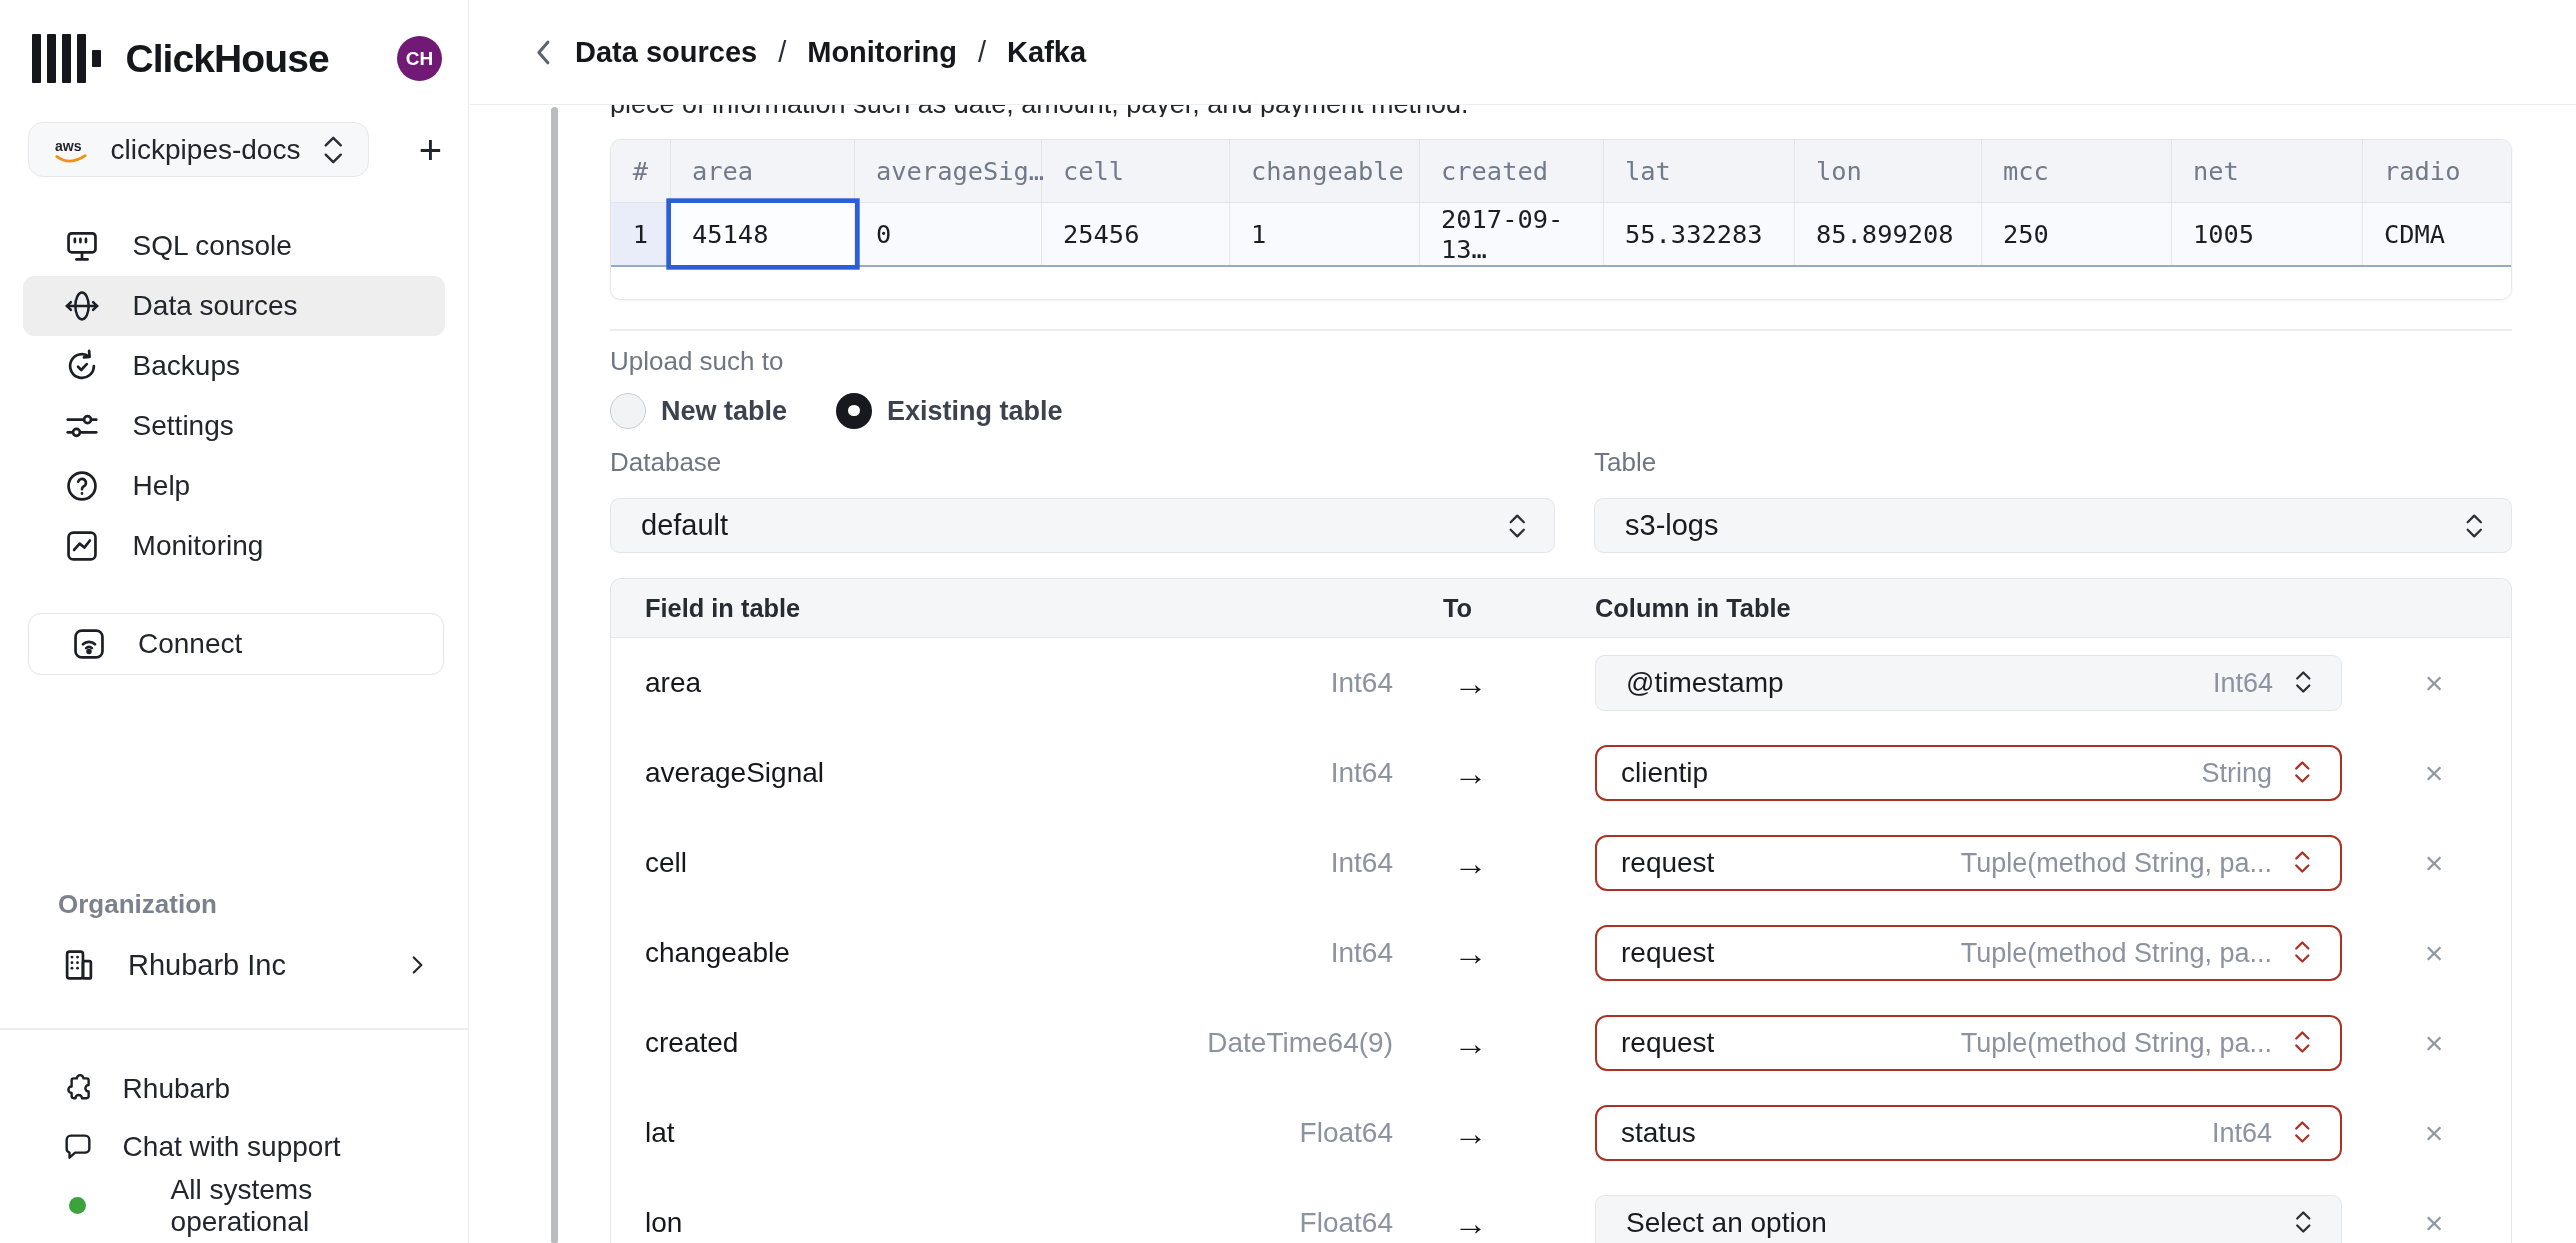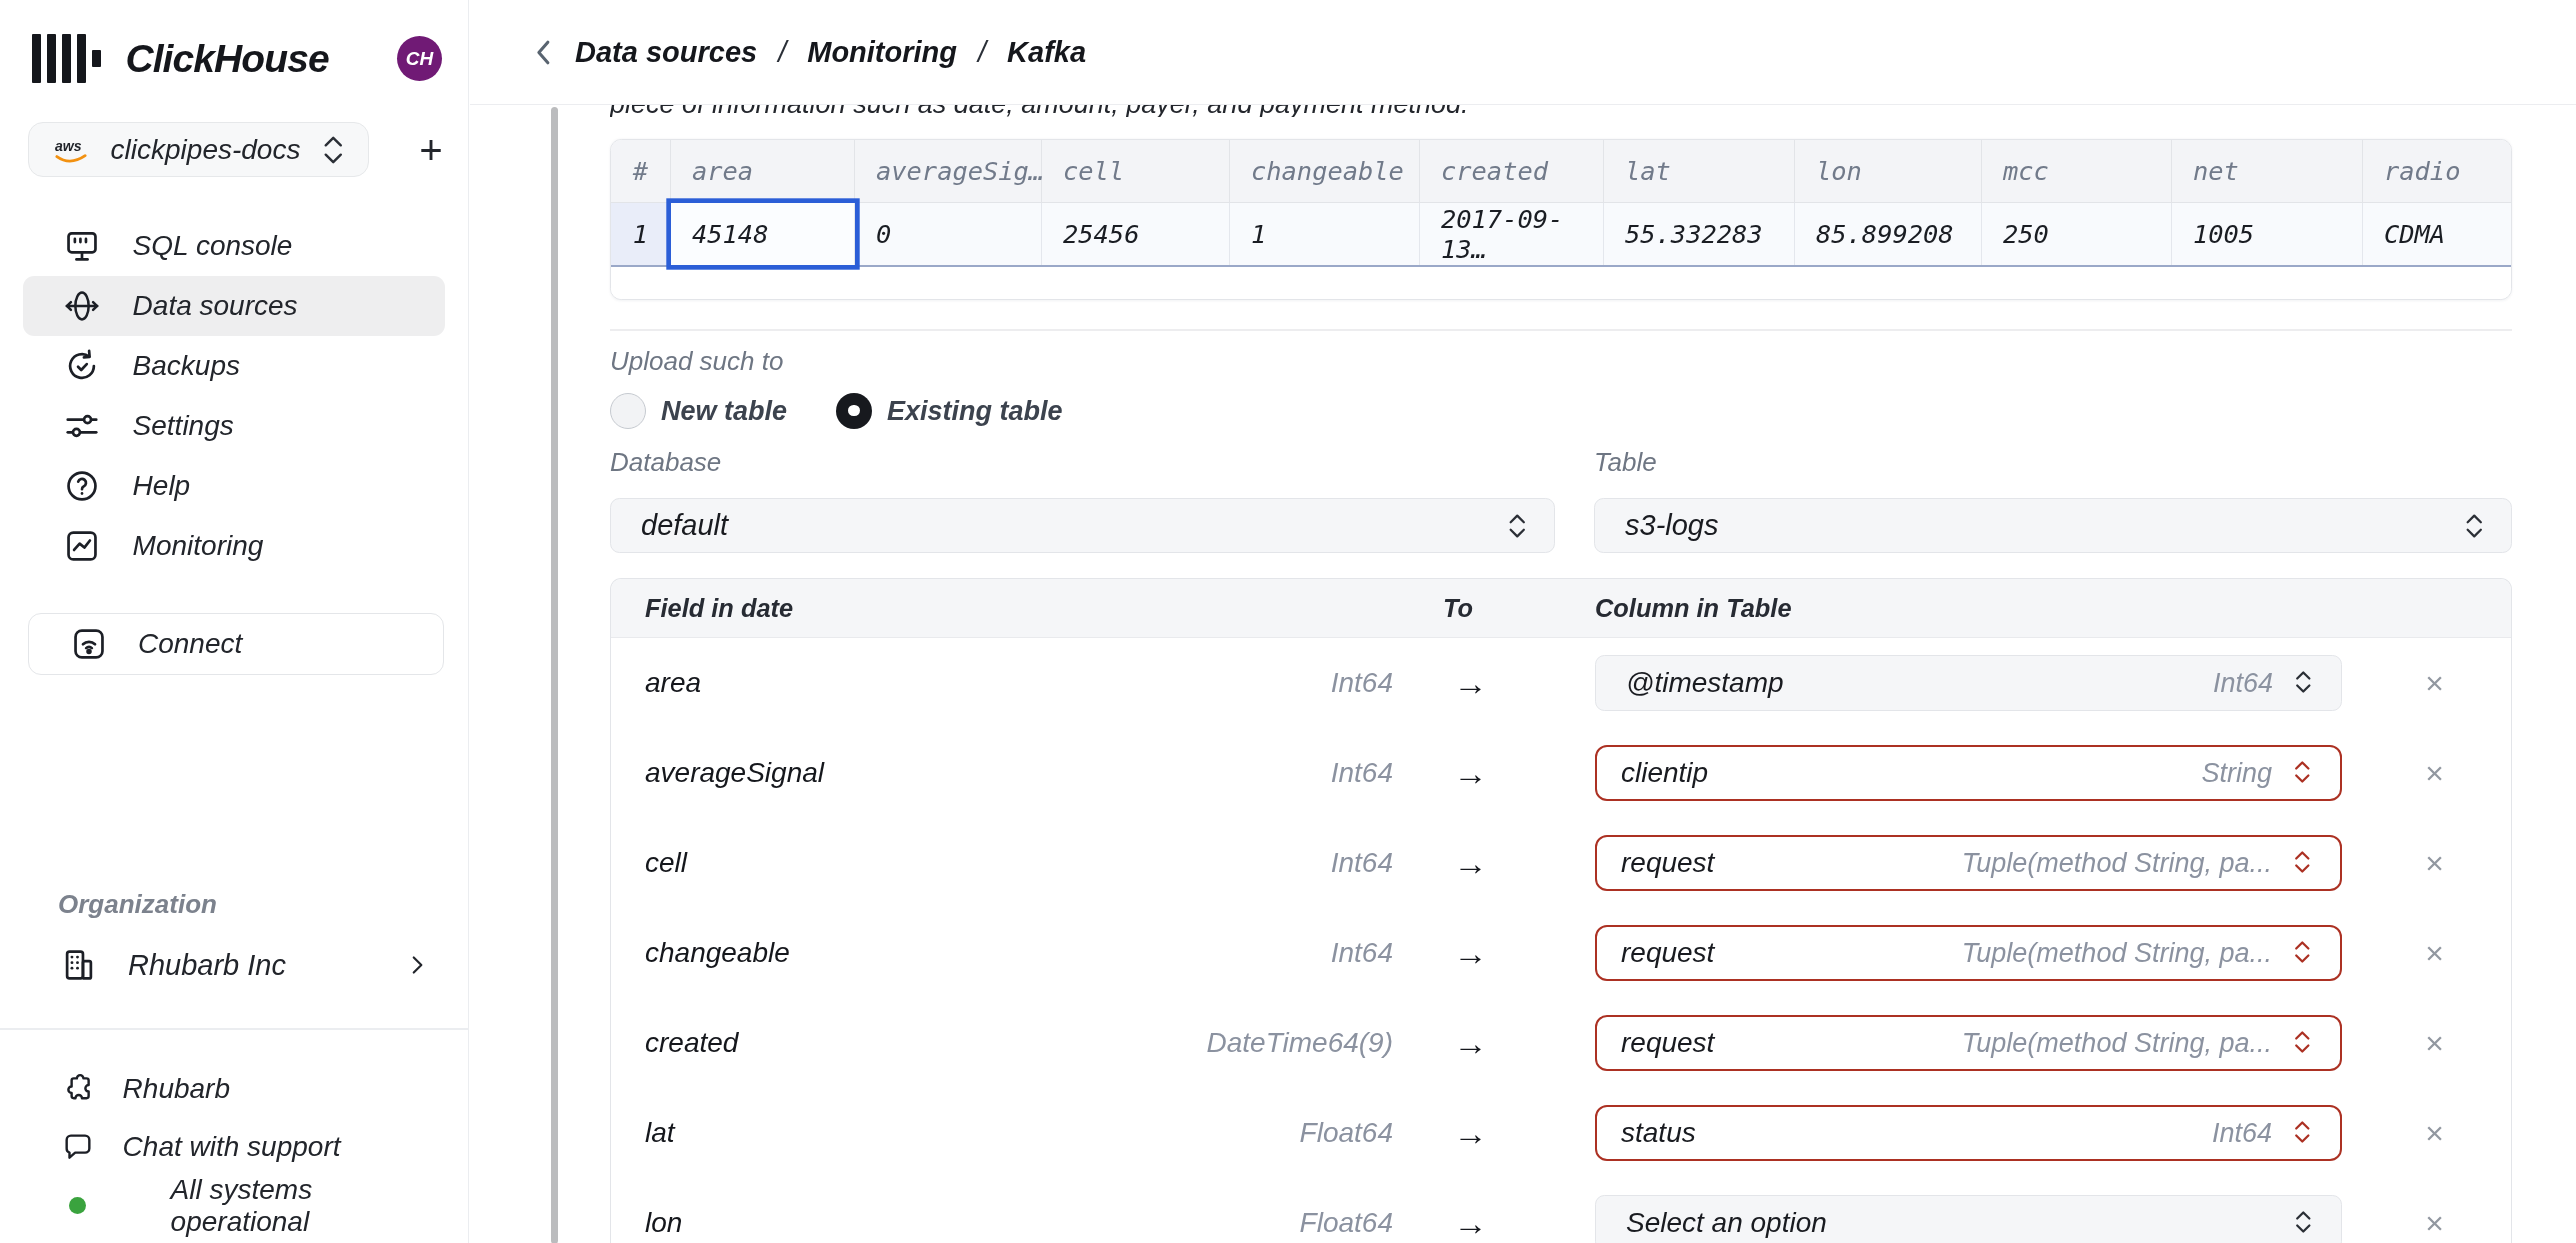--- a/index.html
+++ b/index.html
@@ -1,17 +1,17 @@
 <!DOCTYPE html>
 <html style="font-size:15px"><head>
 <meta charset="utf-8">
 <style>
   html,body{margin:0;padding:0;background:#fff;}
   .screen{position:relative;width:2576px;height:1244px;background:#ffffff;overflow:hidden;
-          font-family:"Liberation Sans",sans-serif;color:#1c1f26;font-style:italic;}
+          font-family:"Liberation Sans",sans-serif;color:#1c1f26;}
   svg{display:block;}
   
   .sidebar{position:absolute;left:0;top:0;width:469px;height:1244px;background:#fff;border-right:1.9px solid #ebedf0;box-sizing:border-box;}
   .brand-row{position:absolute;left:32px;top:34px;right:26px;height:49px;display:flex;align-items:center;}
   .logo-bars{display:flex;align-items:center;gap:6.6px;height:49px;}
   .logo-bars i{display:block;width:8.5px;height:49px;background:#15171c;border-radius:0.9px;}
   .logo-bars i.short{height:17px;}
   .brand-name{margin-left:24.5px;font-size:39px;font-weight:700;letter-spacing:-0.9px;color:#15171c;}
   .avatar{position:absolute;right:30px;top:0px;width:45px;height:45px;border-radius:50%;background:#701a75;
           display:flex;align-items:center;justify-content:center;color:#fff;font-size:19px;font-weight:700;}
@@ -343,21 +343,21 @@
     <span class="updown">
       <svg width="24.5" height="32" viewBox="0 0 26 34" fill="none" stroke="currentColor" stroke-width="2.4" stroke-linecap="round" stroke-linejoin="round">
         <polyline points="6,13 13,6 20,13"></polyline>
           <polyline points="6,21 13,28 20,21"></polyline>
       </svg>
     </span>
   </div>
 
   <div class="map-card">
     <div class="map-head">
-      <span class="mh-field">Field in date</span>
+      <span class="mh-field">Field in table</span>
       <span class="mh-to">To</span>
       <span class="mh-col">Column in Table</span>
     </div>
 
     <div class="map-row">
       <span class="fname">area</span>
       <span class="ftype">Int64</span>
       <span class="farrow">→</span>
       <div class="select fselect">
         <span class="sel-value">@timestamp</span>

